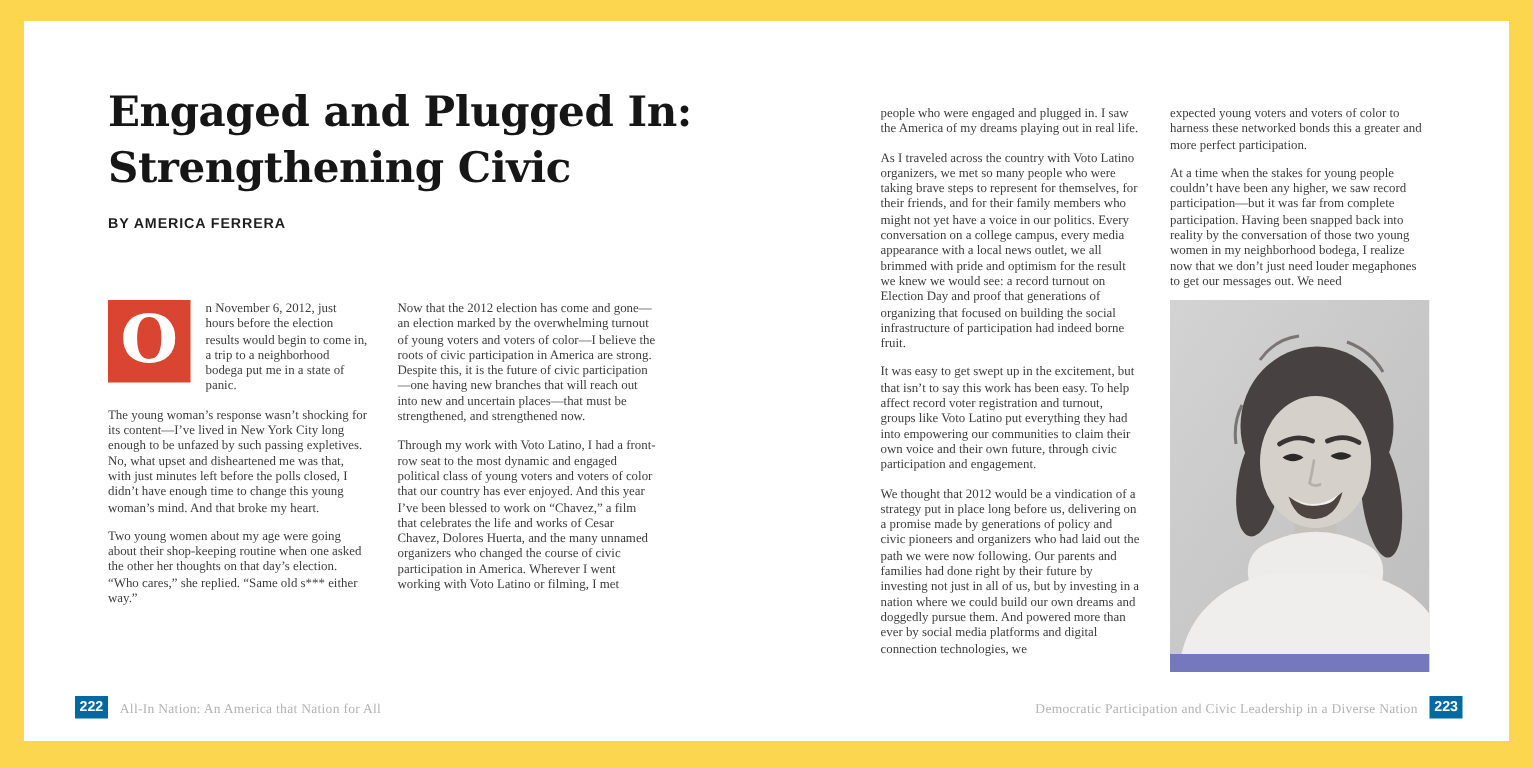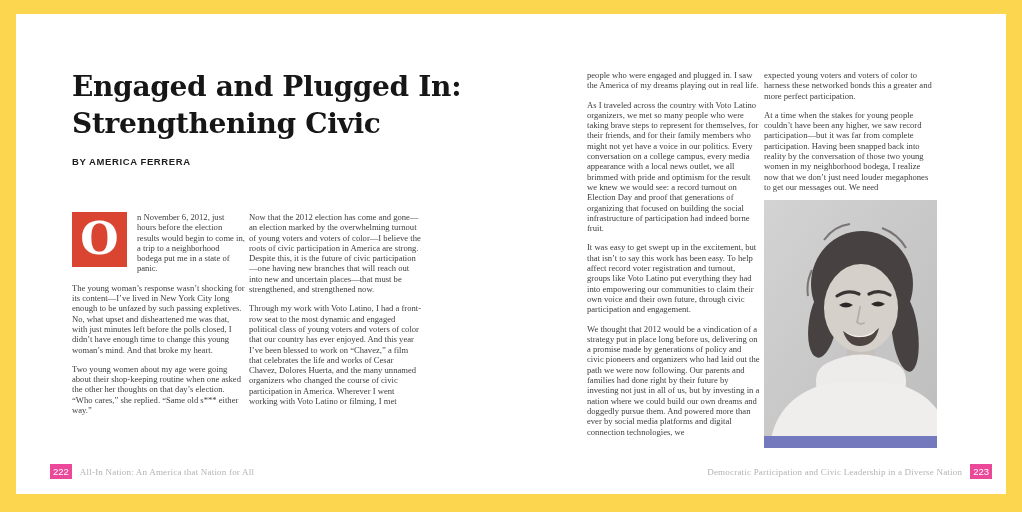--- a/index.html
+++ b/index.html
@@ -6,37 +6,37 @@
   body{
     width:1022px;height:512px;position:relative;overflow:hidden;
     background:#fcd64f;
     font-family:"Liberation Serif",serif;
   }
   .white-area{
     position:absolute;left:16px;top:14px;right:16px;bottom:18px;
     background:#ffffff;display:flex;
   }
   .page{position:relative;width:50%;height:100%;box-sizing:border-box}
-  .page.left{padding:54px 0 0 56px}
+  .page.left{padding:42px 0 0 56px}
   .page.right{padding:56px 0 0 76px}
 
   .title{
     font-family:"DejaVu Serif",serif;font-weight:700;
     font-size:28px;line-height:37px;letter-spacing:-0.3px;
     color:#161616;margin:0;
   }
   .title span{display:block;white-space:nowrap}
 
   .byline{
     margin-top:14px;
     font-family:"Liberation Sans",sans-serif;font-weight:700;
     font-size:9.5px;letter-spacing:0.6px;color:#1f1f1f;
   }
 
-  .cols{display:flex;gap:4px}
+  .cols{display:flex;gap:20px}
   .page.left .cols{margin-top:45px}
   .col{width:173px;flex:0 0 173px}
   .clamp{max-height:392px;overflow:hidden}
 
   p.body{
     font-size:8.6px;line-height:10.3px;color:#3d3d3d;
     margin:0 0 9px 0;text-align:left;
   }
 
   .opener{display:flex;gap:10px;margin:0 0 9px 0}
@@ -47,24 +47,24 @@
     font-size:44px;line-height:54px;text-align:center;
   }
   .opener p.body{flex:1;margin:0}
 
   .col2-text{height:126px;overflow:hidden}
   .photo{width:173px;height:248px;margin-top:4px}
   .photo svg{display:block}
 
   .footer{position:absolute;bottom:15px;display:flex;align-items:center;gap:8px}
   .footer-left{left:34px}
-  .footer-right{right:14px}
+  .footer-right{right:31px}
   .page-badge{
-    background:#ec4899;color:#ffffff;
-    font-family:"Liberation Sans",sans-serif;font-weight:400;
+    background:#0369a1;color:#ffffff;
+    font-family:"Liberation Sans",sans-serif;font-weight:700;
     font-size:9.5px;line-height:11px;padding:2px 3px;text-align:center;
   }
   .footer-text{font-size:9px;color:#b3b3b3;letter-spacing:0.2px}
 </style>
 </head>
 <body>
 
 <div class="white-area">
 
   <div class="page left">

